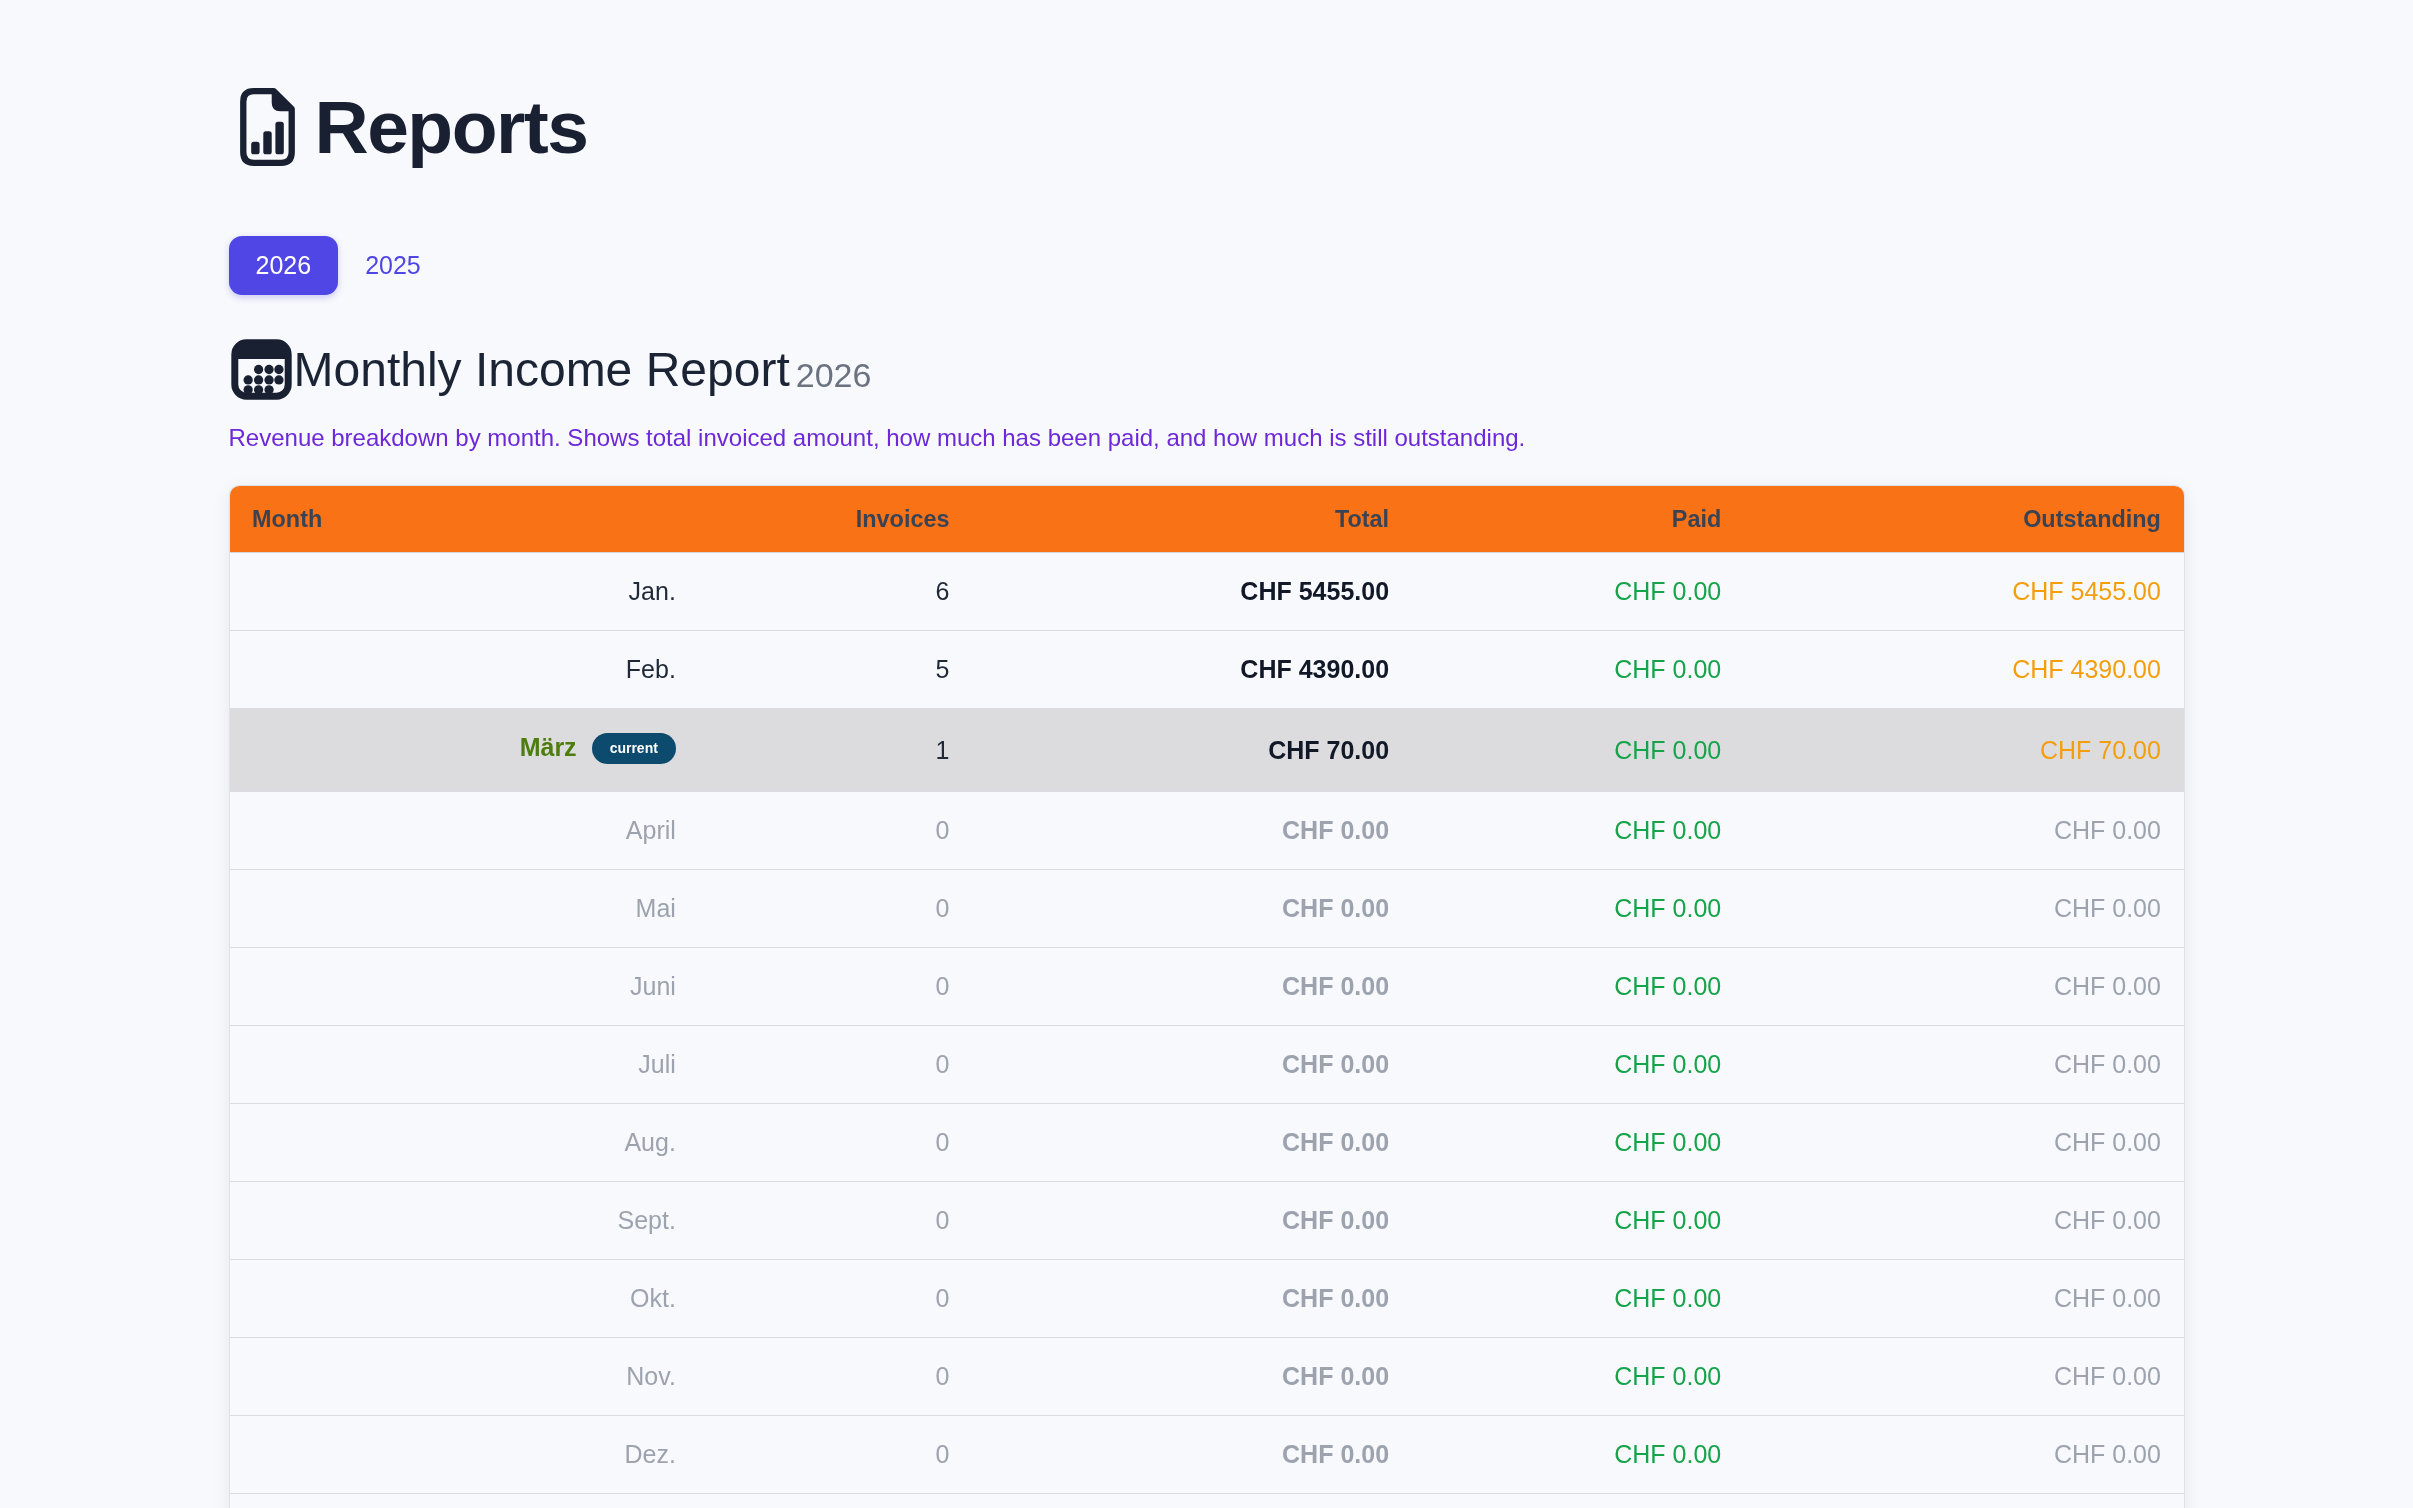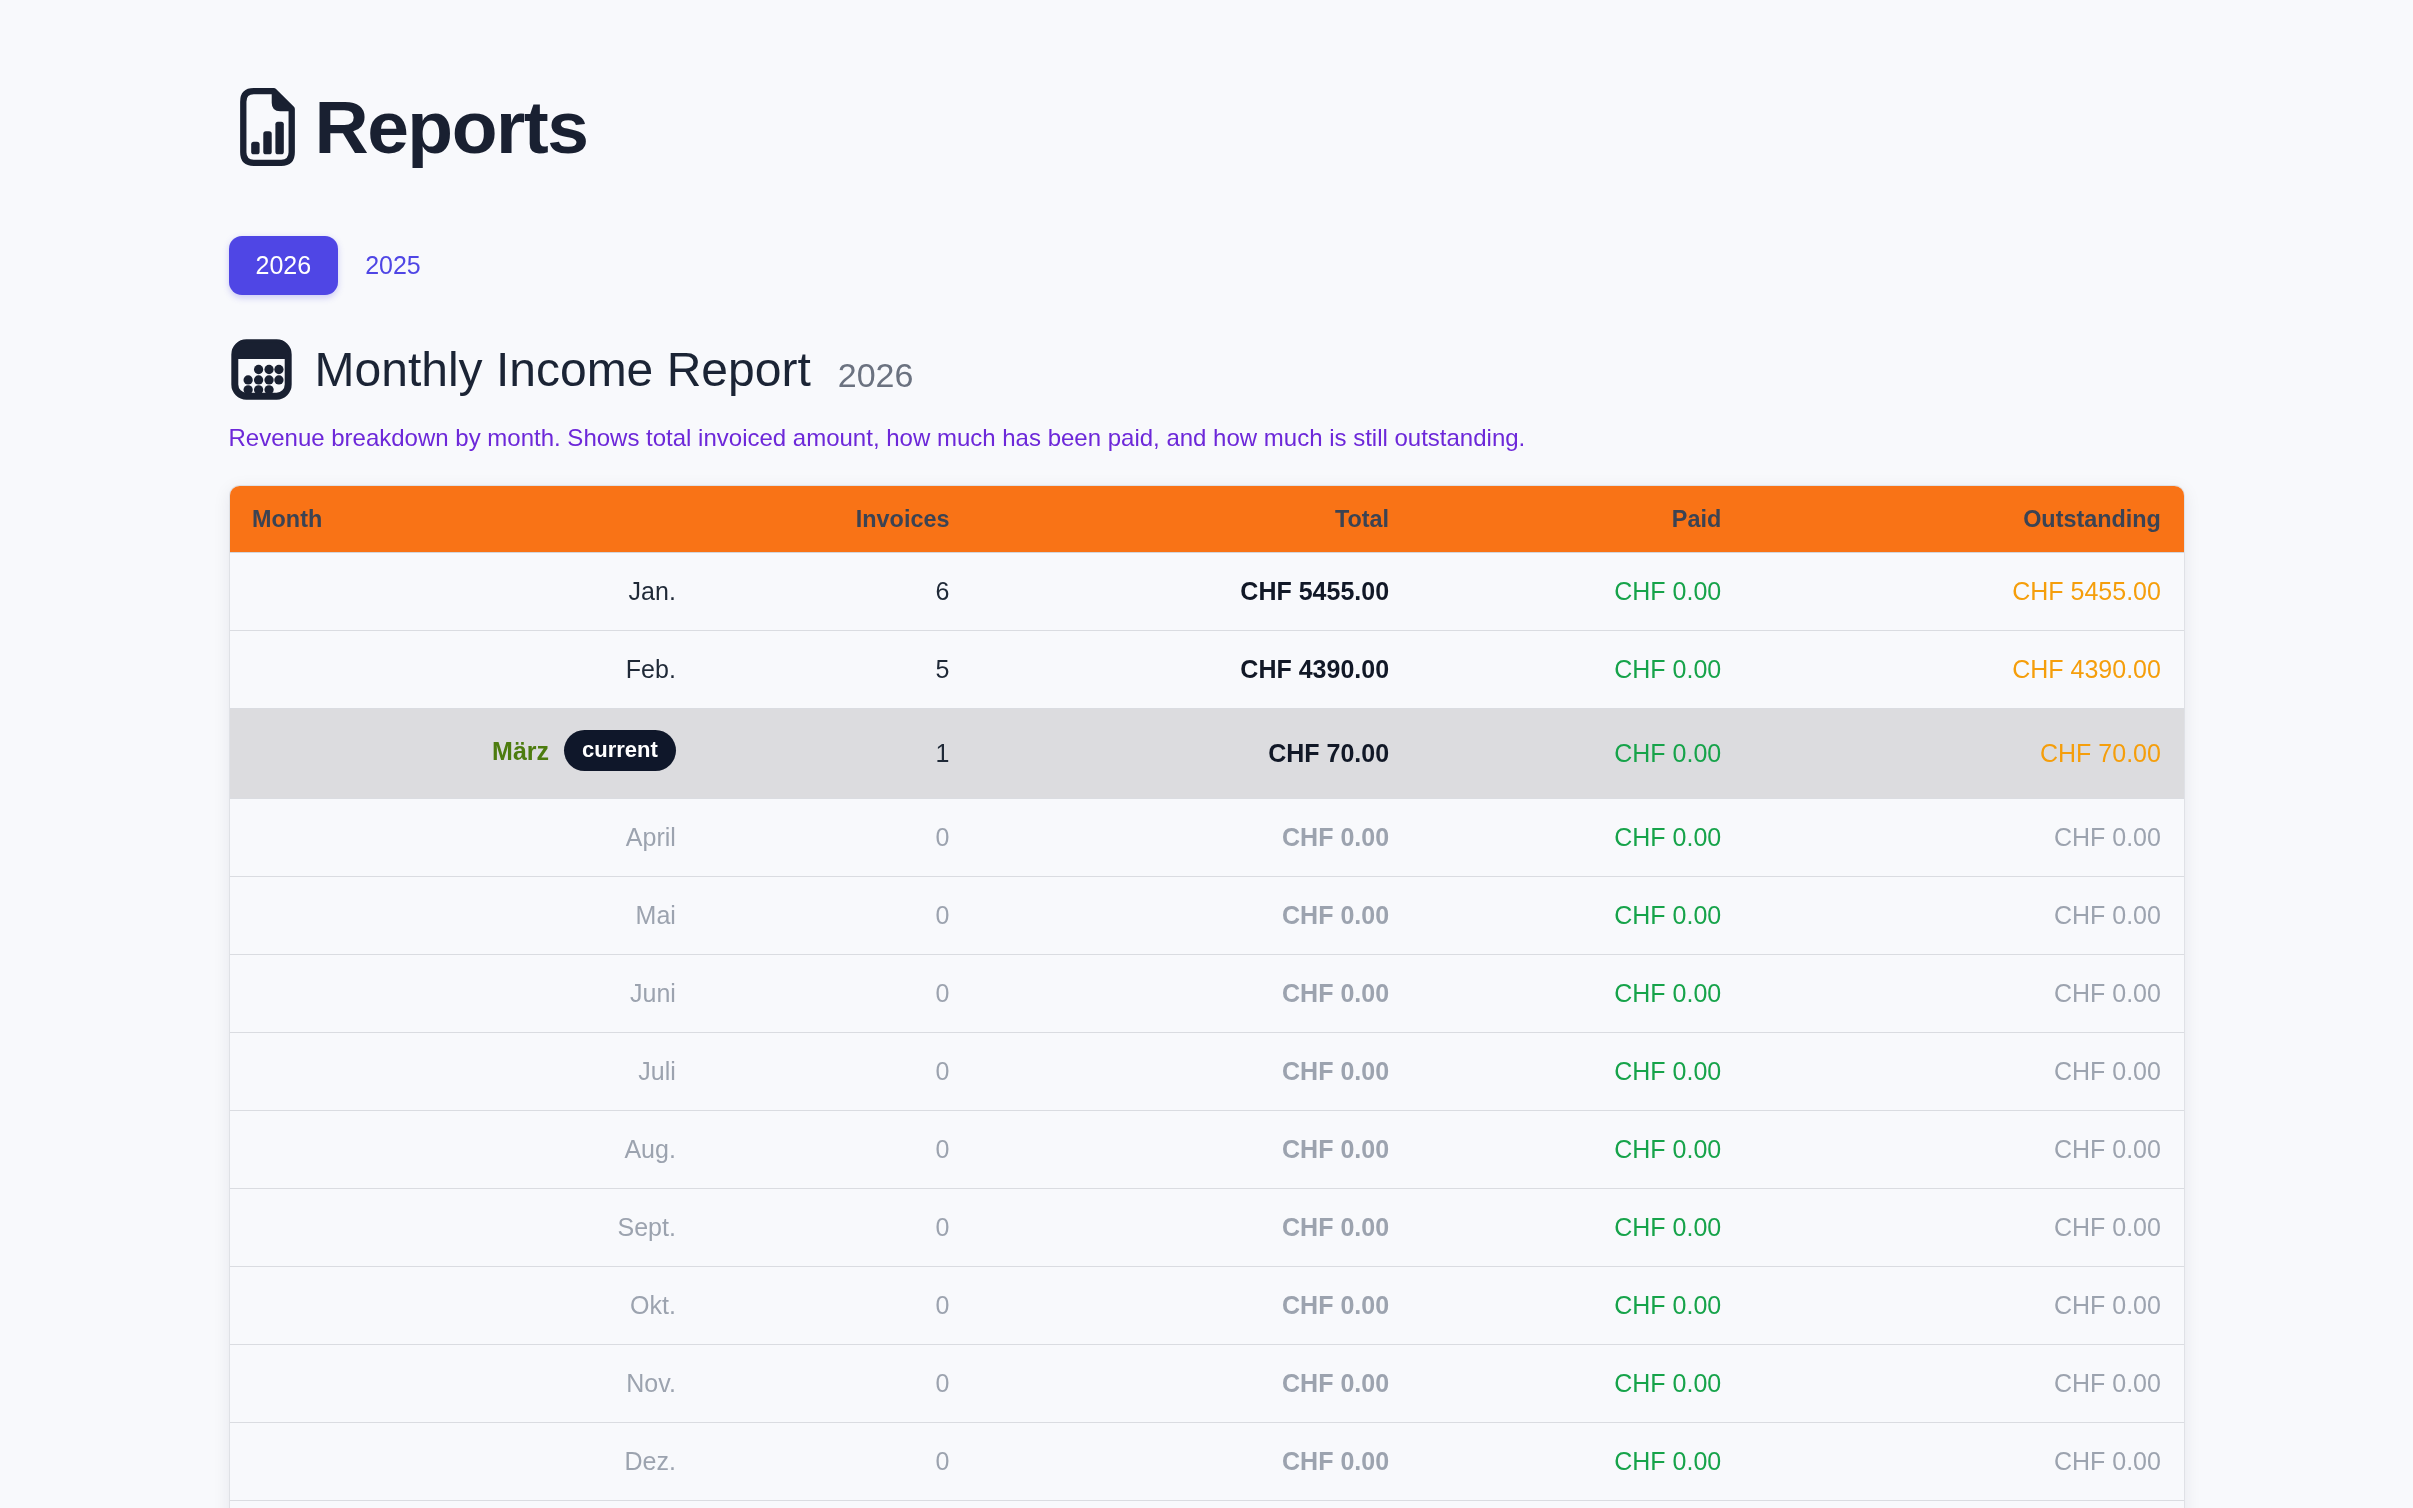--- a/index.html
+++ b/index.html
@@ -57,21 +57,20 @@
     color: #4f46e5;
     text-decoration: none;
     cursor: pointer;
   }
 
   
   .report-heading {
     margin: 42px 0 0 0;
     display: flex;
     align-items: center;
-    gap: 21px;
     font-size: 48px;
     font-weight: 400;
     color: #1b2435;
   }
   .cal-icon svg { width: 65px; height: 65px; display: block; }
   .year-suffix {
     font-size: 34px;
     color: #6b7280;
     margin-left: 6px;
     margin-top: 12px;
@@ -137,23 +136,23 @@
   tbody tr.zero td.outstanding { color: #9ca3af; }
 
   tbody tr.current { background: #dcdcdf; }
   tbody tr.current .month-label { font-weight: 700; color: #4d7c0f; }
 
   .badge {
     display: inline-block;
     margin-left: 15px;
     padding: 6.8px 18px 8.3px 18px;
     border-radius: 753px;
-    background: #0f172a;
+    background: #0c4a6e;
     color: #ffffff;
-    font-size: 22px;
+    font-size: 14px;
     font-weight: 700;
     position: relative;
     top: -3px;
   }
 
   tfoot td {
     border-top: 1.5px solid #dadce1;
     font-weight: 700;
     color: #0b0f16;
   }

